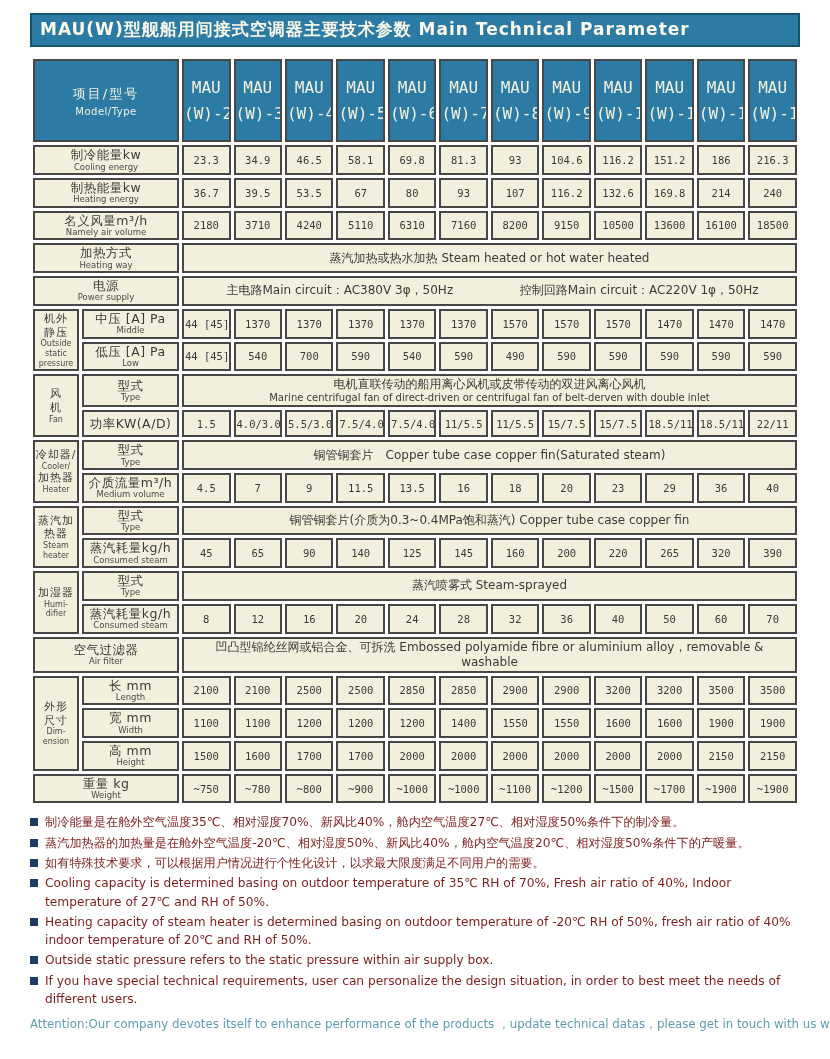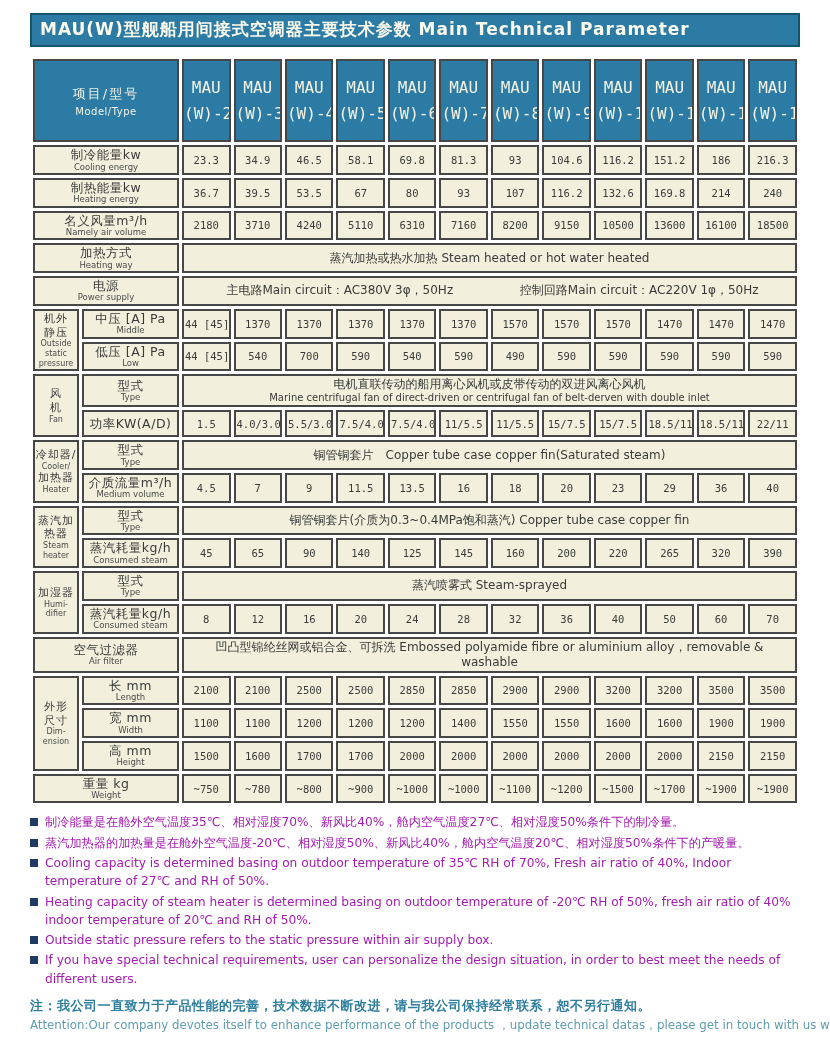--- a/index.html
+++ b/index.html
@@ -58,21 +58,21 @@
   td.gcell .gzh { font-size:11px; line-height:1.25; letter-spacing:1px; }
   td.gcell .gen { font-size:8px; line-height:1.2; color:#4a4a4a; }
   td.span-cell { font-size:12px; padding:1px 4px; }
   td.span-cell .l2 { font-size:10px; line-height:1.2; }
   td.span-cell .l1 { line-height:1.25; }
   td.span2-cell { font-size:12px; }
   td.span2-cell .half { display:inline-block; width:49%; text-align:center; white-space:nowrap; }
 
   
   .footnotes { margin-top:7px; }
-  .fn { display:flex; gap:7px; font-size:12.2px; line-height:1.5; margin-bottom:2px; color:#a21caf; }
+  .fn { display:flex; gap:7px; font-size:12.2px; line-height:1.5; margin-bottom:2px; color:#7f1d1d; }
   .fn .sq { width:8px; height:8px; background:var(--bullet,#1f3a63); flex:none; margin-top:5px; }
   .fn .fntext { flex:1; }
 
   
   .bottom-note { margin-top:9px; }
   .note-zh { color:var(--note,#2e7e9e); font-size:13px; font-weight:bold; letter-spacing:0.5px; white-space:nowrap; }
   .note-en { color:#5e9cb0; font-size:11.8px; margin-top:3px; white-space:nowrap; }
 </style>
 </head>
 <body>
@@ -490,34 +490,37 @@
       <div class="fn">
         <span class="sq"></span>
         <span class="fntext">制冷能量是在舱外空气温度35℃、相对湿度70%、新风比40%，舱内空气温度27℃、相对湿度50%条件下的制冷量。</span>
       </div>
       <div class="fn">
         <span class="sq"></span>
         <span class="fntext">蒸汽加热器的加热量是在舱外空气温度-20℃、相对湿度50%、新风比40%，舱内空气温度20℃、相对湿度50%条件下的产暖量。</span>
       </div>
       <div class="fn">
         <span class="sq"></span>
+        <span class="fntext">如有特殊技术要求，可以根据用户情况进行个性化设计，以求最大限度满足不同用户的需要。</span>
+      </div>
+      <div class="fn">
+        <span class="sq"></span>
         <span class="fntext">Cooling capacity is determined basing on outdoor temperature of 35℃ RH of 70%, Fresh air ratio of 40%, Indoor temperature of 27℃ and RH of 50%.</span>
       </div>
       <div class="fn">
         <span class="sq"></span>
         <span class="fntext">Heating capacity of steam heater is determined basing on outdoor temperature of -20℃ RH of 50%, fresh air ratio of 40% indoor temperature of 20℃ and RH of 50%.</span>
       </div>
       <div class="fn">
         <span class="sq"></span>
         <span class="fntext">Outside static pressure refers to the static pressure within air supply box.</span>
       </div>
       <div class="fn">
         <span class="sq"></span>
         <span class="fntext">If you have special technical requirements, user can personalize the design situation, in order to best meet the needs of different users.</span>
       </div>
     </div>
 
   <div class="bottom-note">
-    <div class="note-zh">注：我公司一直致力于产品性能的完善，技术数据不断改进，请与我公司保持经常联系，恕不另行通知。</div>
     <div class="note-en">Attention:Our company devotes itself to enhance performance of the products ，update technical datas，please get in touch with us without prior notice</div>
   </div>
 
 </div>
 
 </body></html>

